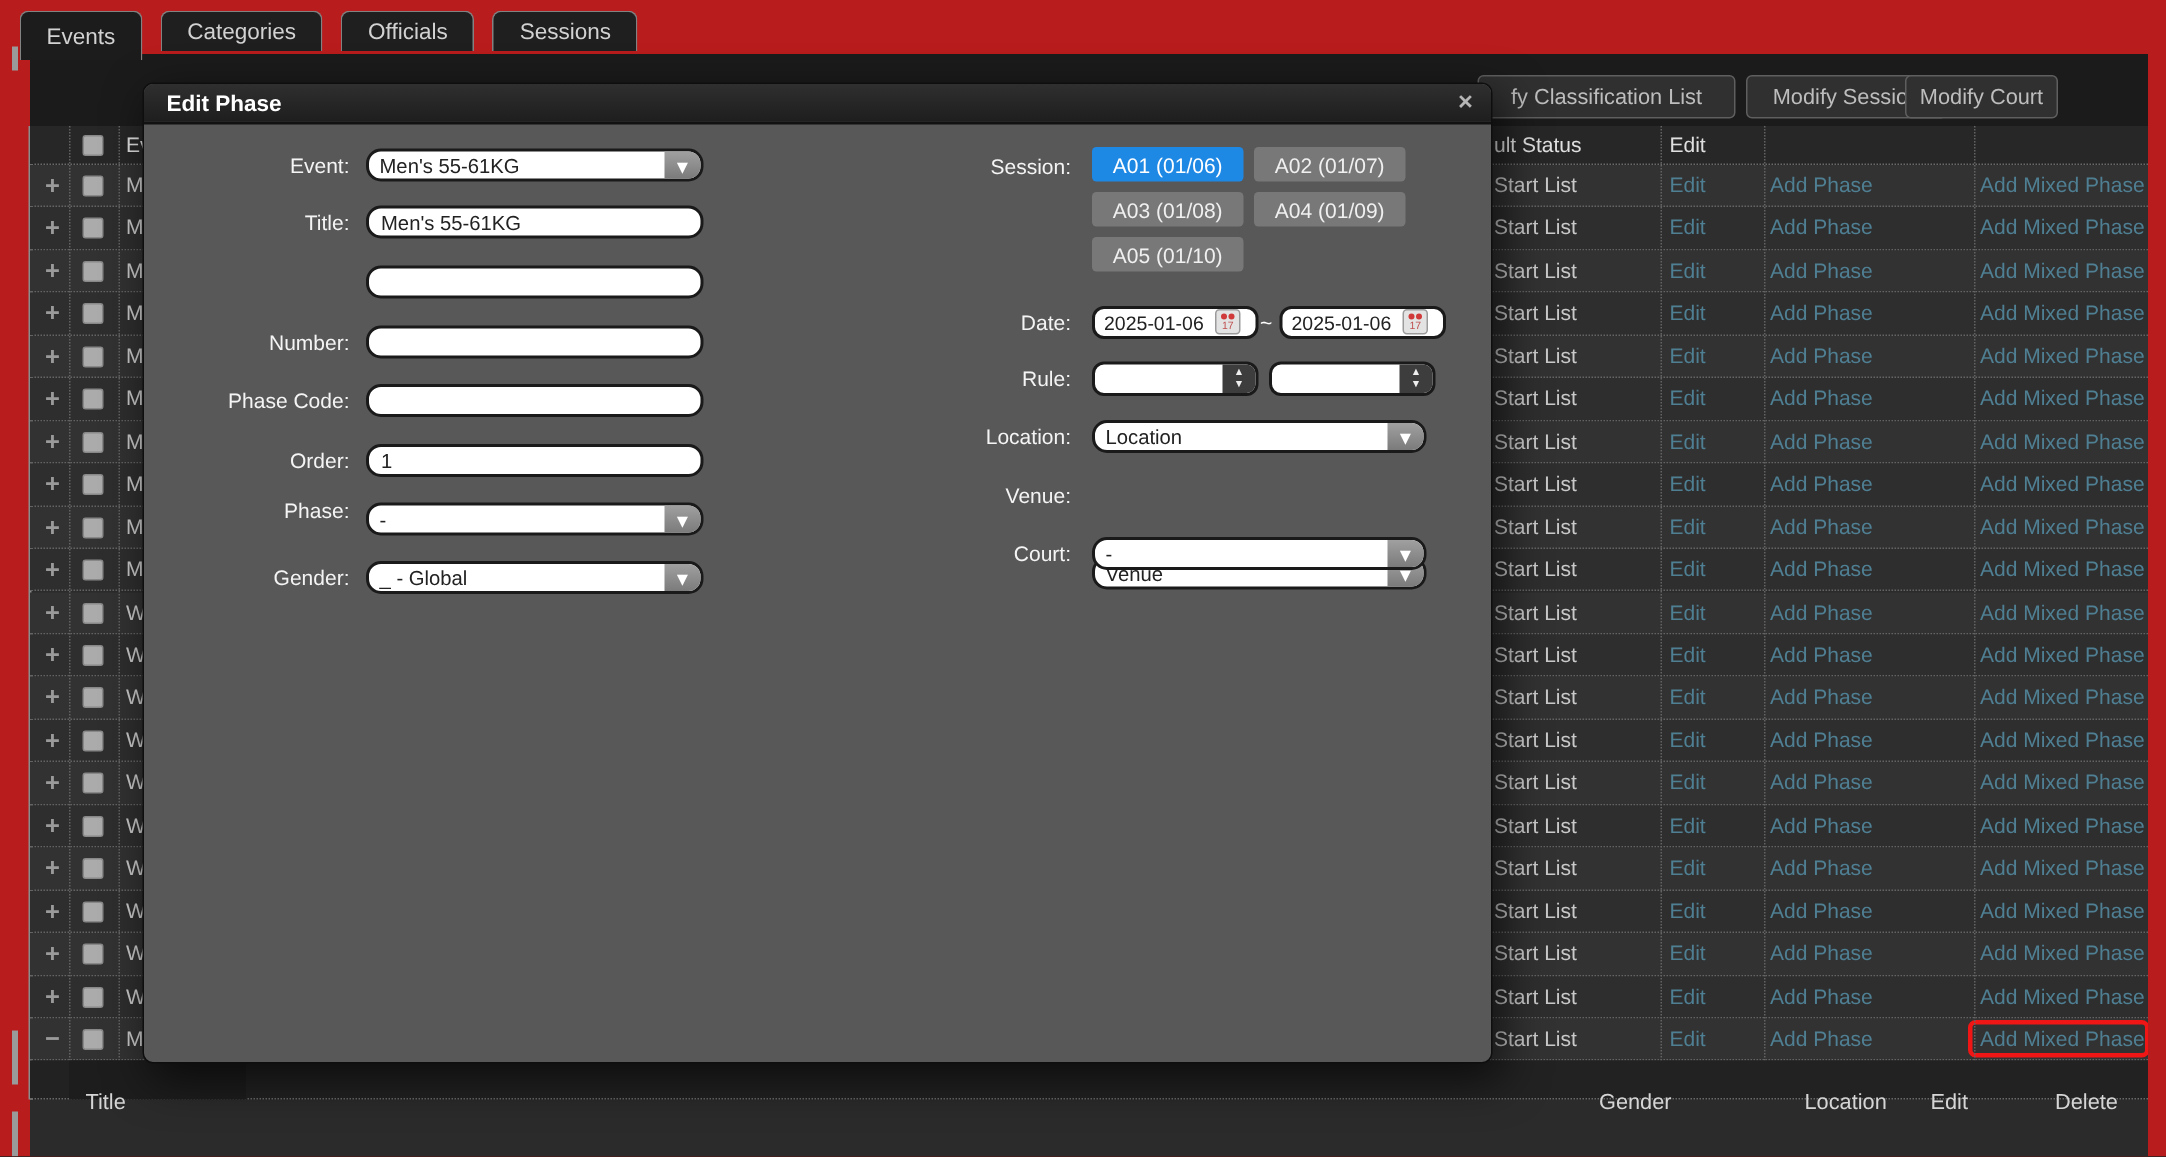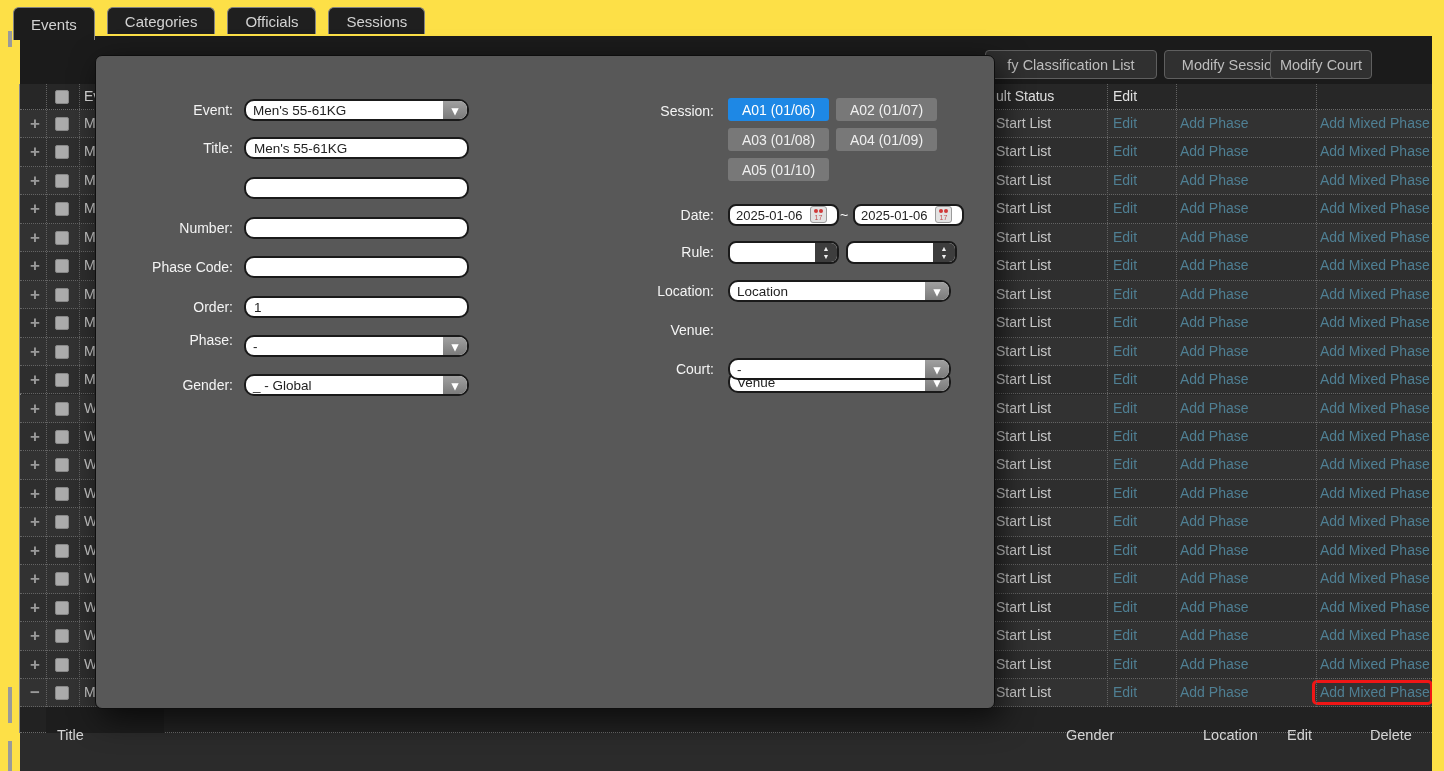--- a/index.html
+++ b/index.html
@@ -1,19 +1,19 @@
 <!DOCTYPE html>
 <html><head>
 <meta charset="utf-8">
 <style>
   * { margin:0; padding:0; box-sizing:border-box; }
   html,body { background:#0e0e0e; }
   #page {
     position:relative; width:1444px; height:771px; overflow:hidden;
-    background:#fde047; font-family:"Liberation Sans", sans-serif;
+    background:#b91c1c; font-family:"Liberation Sans", sans-serif;
     -webkit-font-smoothing:antialiased;
   }
   
   #tabbar { position:absolute; left:13px; top:7px; height:34px; display:flex; gap:12px; z-index:2; }
   .tab {
     height:27px; padding:0 17px; display:flex; align-items:center;
     background:#1f1f1f; border:1px solid #828282; border-bottom:none;
     border-radius:6px 6px 0 0; color:#d2d2d2; font-size:15px; cursor:default;
   }
   .tab.active { height:33px; background:#1c1c1c; }
@@ -327,20 +327,24 @@
   <div id="tfoot">
     <div class="fdark"></div>
     <div class="fcell" style="left:37px;">Title</div>
     <div class="fcell" style="left:1046px;">Gender</div>
     <div class="fcell" style="left:1183px;">Location</div>
     <div class="fcell" style="left:1267px;">Edit</div>
     <div class="fcell" style="left:1350px;">Delete</div>
   </div>
 
   <div id="modal">
+    <div id="modal-header">
+      <div id="modal-title">Edit Phase</div>
+      <div id="modal-close">×</div>
+    </div>
 
     <div class="flabel lft" style="top:46px;">Event:</div>
     <div class="sel lft" style="top:43px;">
       <span class="txt">Men's 55-61KG</span>
       <span class="chev">▾</span>
     </div>
 
     <div class="flabel lft" style="top:84px;">Title:</div>
     <input class="inp lft" style="top: 81px;" value="Men's 55-61KG">
     <input class="inp lft" style="top: 121px;" value="">

